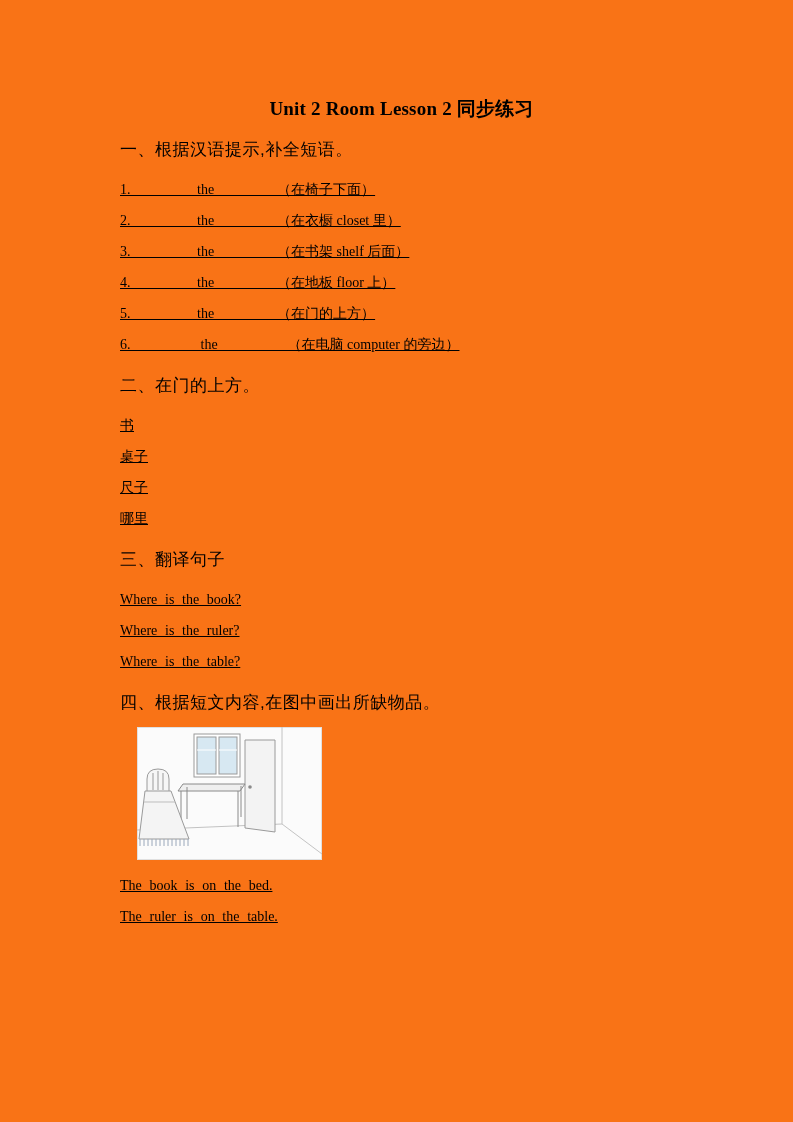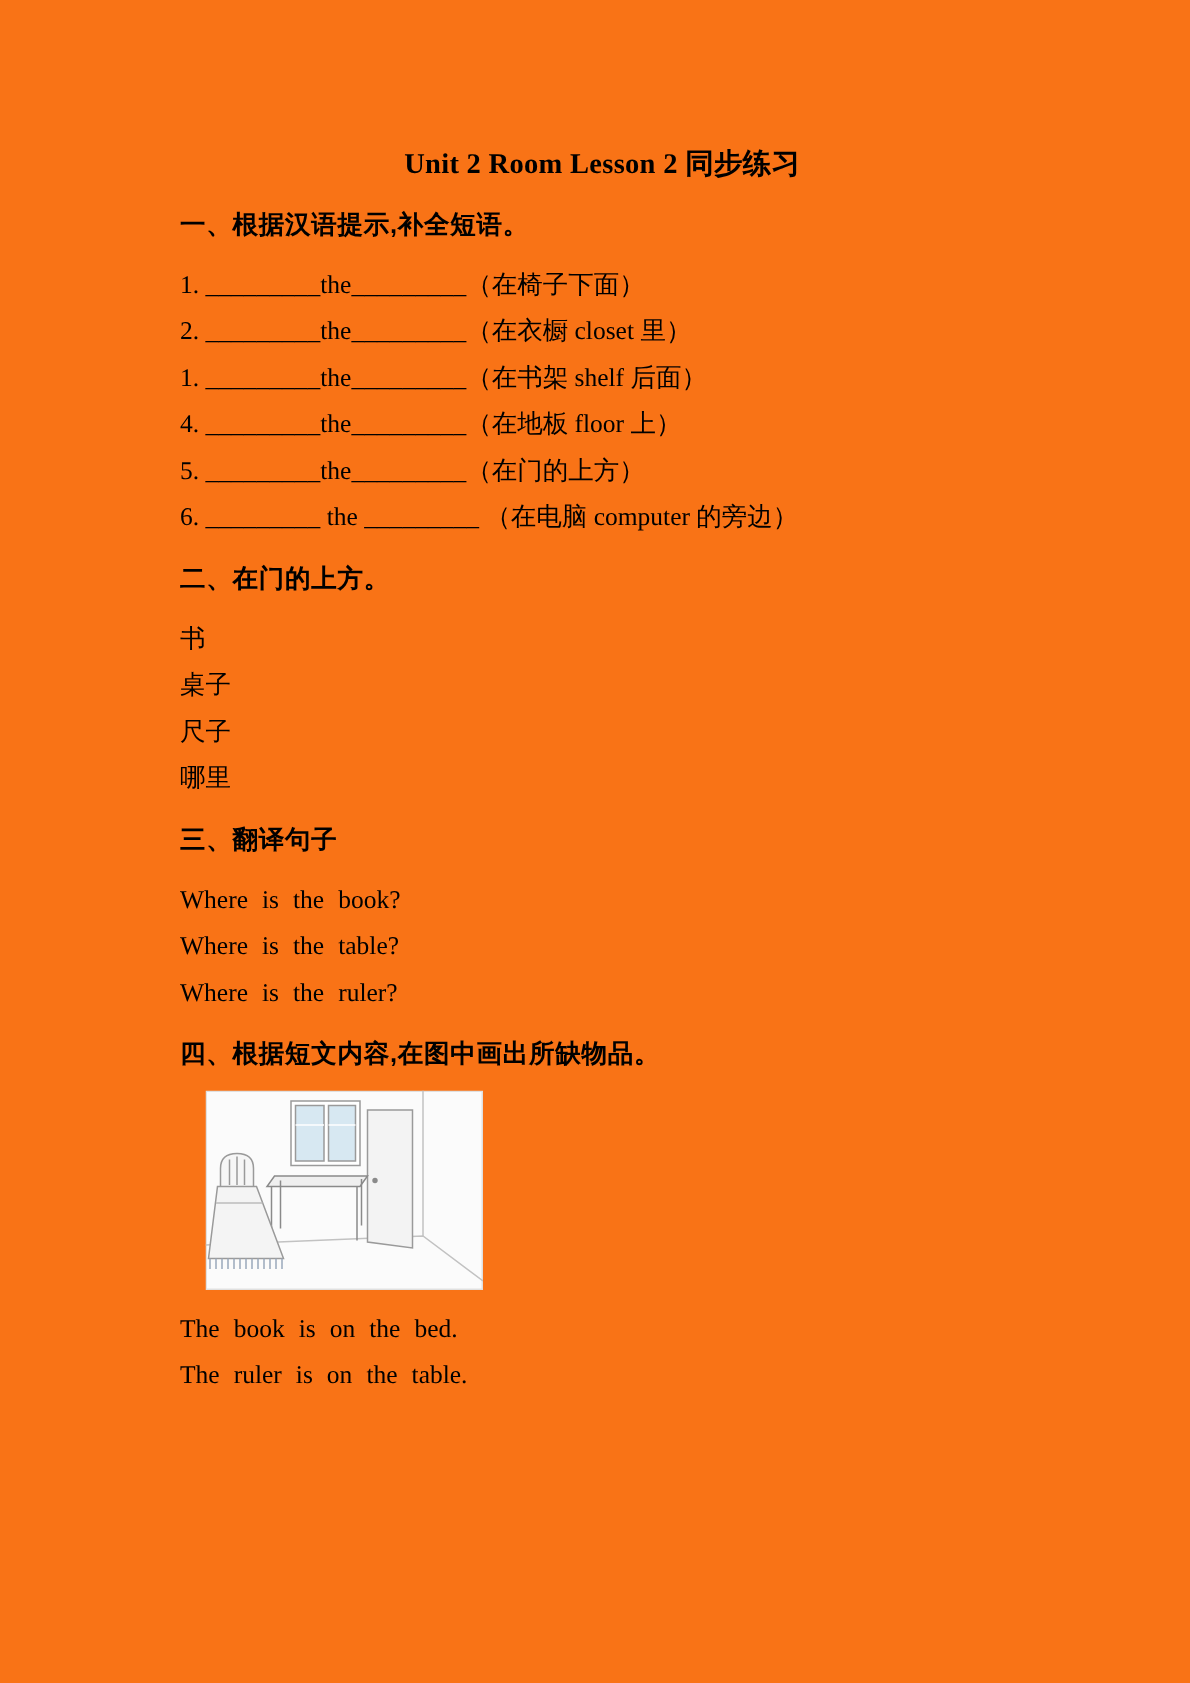--- a/index.html
+++ b/index.html
@@ -23,29 +23,30 @@
     text-align: center;
     font-size: 19px;
     font-weight: bold;
     font-family: "Liberation Serif", serif;
     letter-spacing: 0.2px;
   }
   .heading {
     margin: 14px 0 12px 0;
     font-size: 17px;
     line-height: 24px;
-    font-weight: bold;
+    font-weight: normal;
     font-family: "Liberation Sans", sans-serif;
     letter-spacing: 0.5px;
   }
   .line {
     margin: 0;
-    font-size: 17px;
+    font-size: 14px;
     line-height: 31px;
     white-space: pre-wrap;
+    text-decoration: underline;
   }
   .en {
     word-spacing: 0.30em;
   }
   .figure {
     margin: 4px 0 10px 17px;
     width: 185px;
     height: 133px;
     line-height: 0;
   }
@@ -60,39 +61,39 @@
 <body>
 
 <div class="page">
 
   <h1 class="title">Unit 2 Room Lesson 2 同步练习</h1>
 
   <section>
     <h2 class="heading">一、根据汉语提示,补全短语。</h2>
     <p class="line">1. _________the_________（在椅子下面）</p>
     <p class="line">2. _________the_________（在衣橱 closet 里）</p>
-    <p class="line">1. _________the_________（在书架 shelf 后面）</p>
+    <p class="line">3. _________the_________（在书架 shelf 后面）</p>
     <p class="line">4. _________the_________（在地板 floor 上）</p>
     <p class="line">5. _________the_________（在门的上方）</p>
     <p class="line">6. _________ the _________ （在电脑 computer 的旁边）</p>
   </section>
 
   <section>
     <h2 class="heading">二、在门的上方。</h2>
     <p class="line">书</p>
     <p class="line">桌子</p>
     <p class="line">尺子</p>
     <p class="line">哪里</p>
   </section>
 
   <section>
     <h2 class="heading">三、翻译句子</h2>
     <p class="line en">Where is the book?</p>
+    <p class="line en">Where is the ruler?</p>
     <p class="line en">Where is the table?</p>
-    <p class="line en">Where is the ruler?</p>
   </section>
 
   <section>
     <h2 class="heading">四、根据短文内容,在图中画出所缺物品。</h2>
 
     <div class="figure">
       <svg viewBox="0 0 185 133" width="185" height="133">
 
         <rect x="0.5" y="0.5" width="184" height="132" fill="#fbfbfb" stroke="#e0e0e0"></rect>
 

